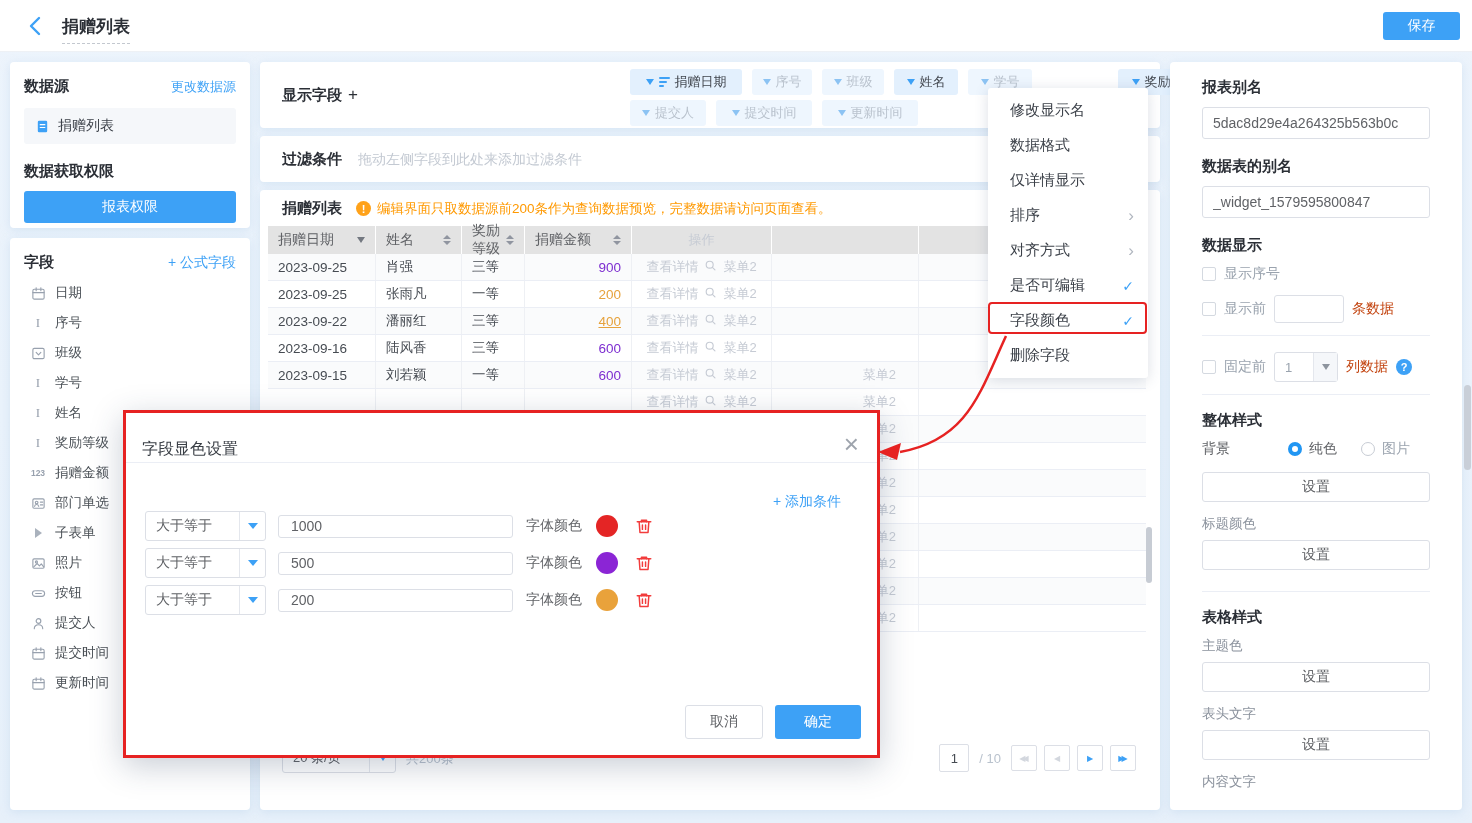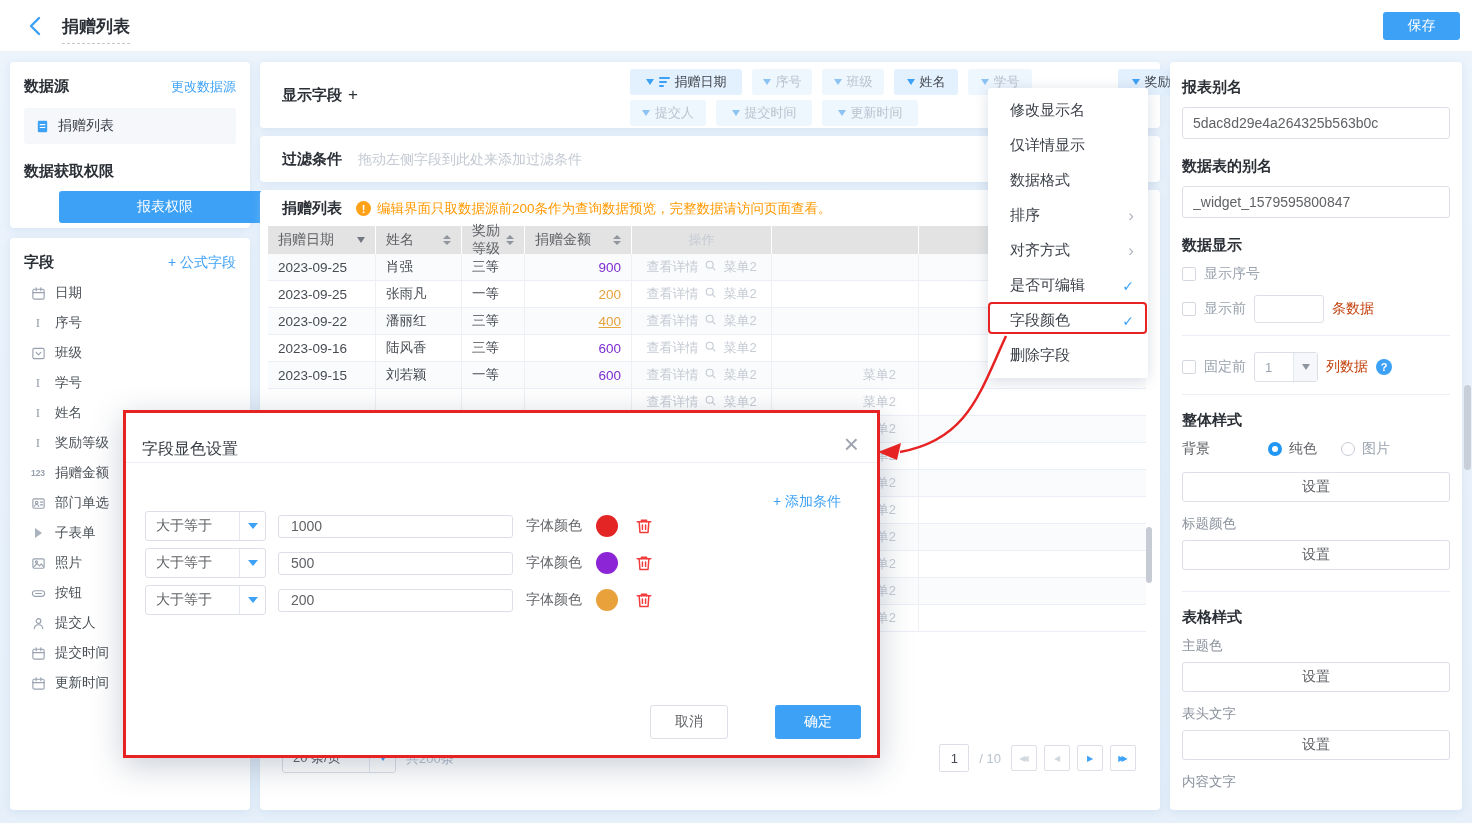--- a/index.html
+++ b/index.html
@@ -4,31 +4,31 @@
 <style>
   * { margin:0; padding:0; box-sizing:border-box; }
   html,body { width:1472px; height:823px; overflow:hidden; }
   body { font-family:"Liberation Sans","DejaVu Sans",sans-serif; font-size:14px; color:#464b52; }
   #app { position:relative; width:1472px; height:823px; background:linear-gradient(180deg,#edf4fc,#e7f0fa); overflow:hidden; }
 
   
   .topbar { position:absolute; top:0; left:0; right:0; height:52px; background:#fff; border-bottom:1px solid #eef1f5; z-index:10; }
   .back { position:absolute; left:26px; top:15px; width:20px; height:22px; cursor:pointer; }
   .page-title { position:absolute; left:62px; top:15px; font-size:17px; font-weight:bold; color:#2b2f36; padding-bottom:5px; border-bottom:1px dashed #c3c8cf; }
-  .btn-primary { background:#3da1f6; color:#fff; border:none; border-radius:3px; text-align:center; cursor:pointer;margin-left:35px; }
+  .btn-primary { background:#3da1f6; color:#fff; border:none; border-radius:3px; text-align:center; cursor:pointer; }
   .save-btn { position:absolute; right:12px; top:12px; width:77px; height:28px; font-size:14px; }
 
   
   .card { position:absolute; background:#fff; border-radius:4px; box-shadow:0 2px 10px rgba(170,200,230,.35); }
   .card-l1 { left:10px; top:62px; width:240px; height:166px; padding:15px 14px; }
   .card-l2 { left:10px; top:238px; width:240px; height:572px; padding:15px 14px; overflow:hidden; }
   .sec1 { left:260px; top:62px; width:900px; height:66px; }
   .sec2 { left:260px; top:136px; width:900px; height:46px; }
   .sec3 { left:260px; top:190px; width:900px; height:620px; }
-  .card-r { left:1170px; top:62px; width:292px; height:748px; padding:16px 12px; overflow:hidden; }
+  .card-r { left:1170px; top:62px; width:292px; height:748px; padding:16px 32px; overflow:hidden; }
 
   .hd-row { display:flex; justify-content:space-between; align-items:center; }
   .hd { font-size:15px; font-weight:bold; color:#2b2f36; }
   .link { color:#3da1f6; font-size:13px; cursor:pointer; }
   .ds-item { margin-top:12px; height:36px; background:#f5f7fa; border-radius:3px; display:flex; align-items:center; gap:8px; padding:0 10px; font-size:14px; color:#3c4149; cursor:pointer; }
   .perm-btn { margin-top:10px; width:100%; height:32px; font-size:14px; }
   .hd2 { margin-top:18px; }
 
   .field-list { margin-top:6px; }
   .field-item { height:30px; display:flex; align-items:center; gap:9px; padding-left:6px; color:#4a5056; font-size:13.5px; cursor:pointer; }
@@ -706,24 +706,24 @@
     <div class="sub-lb">内容文字</div>
   </div>
 
   <div class="wscroll"></div>
 
   <div class="menu">
     <div class="menu-item">
         <span>修改显示名</span>
       </div>
     <div class="menu-item">
+        <span>数据格式</span>
+      </div>
+    <div class="menu-item">
         <span>仅详情显示</span>
-      </div>
-    <div class="menu-item">
-        <span>数据格式</span>
       </div>
     <div class="menu-item">
         <span>排序</span>
         <span class="m-chev">›</span>
       </div>
     <div class="menu-item">
         <span>对齐方式</span>
         <span class="m-chev">›</span>
       </div>
     <div class="menu-item">

